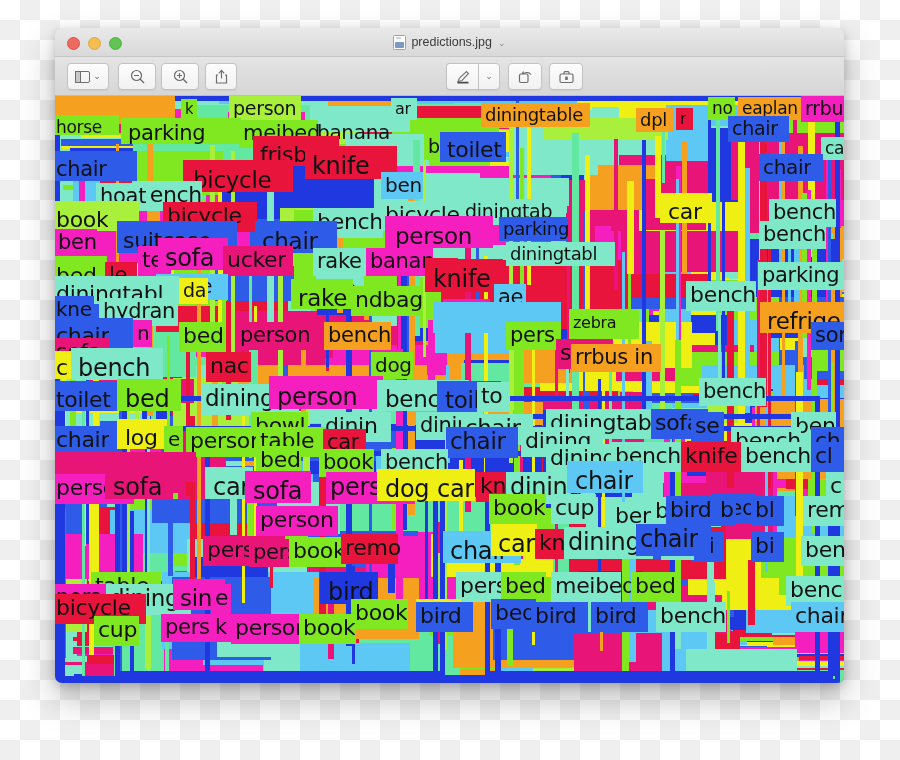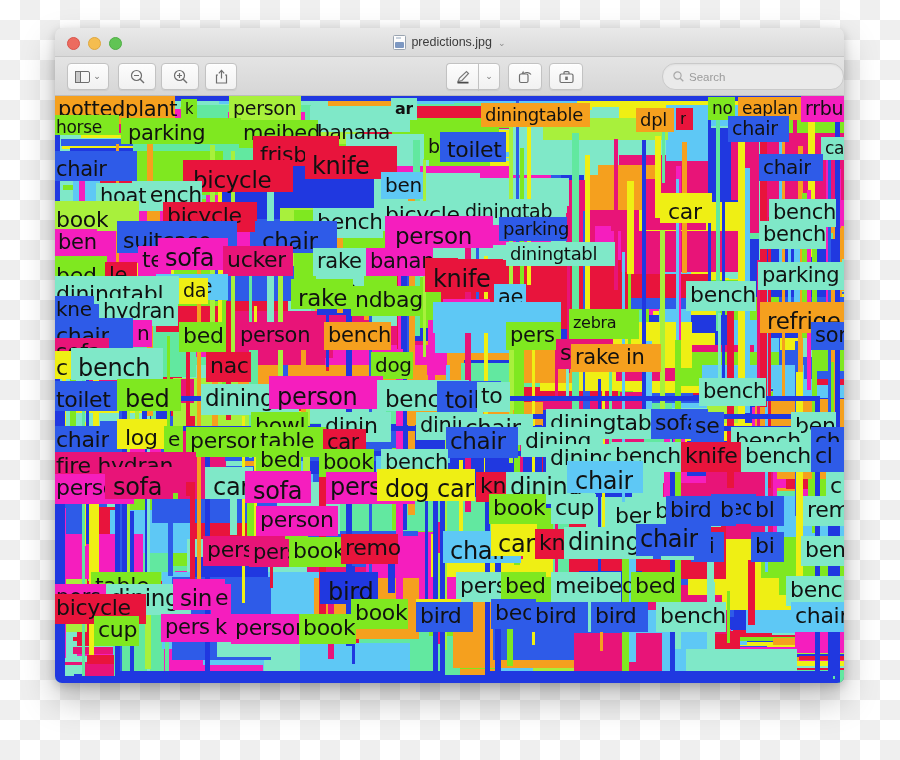--- a/index.html
+++ b/index.html
@@ -167,27 +167,20 @@
       </div>
 
       <div class="tb-btn tb-tools">
         <svg width="15" height="14" viewBox="0 0 15 14">
           <rect x="1" y="4" width="13" height="8.5" rx="1.5" fill="none" stroke="#6e6e6e" stroke-width="1.2"></rect>
           <path d="M5 4 V2.6 A1 1 0 0 1 6 1.6 H9 A1 1 0 0 1 10 2.6 V4" fill="none" stroke="#6e6e6e" stroke-width="1.2"></path>
           <rect x="6.2" y="6.6" width="2.6" height="3.4" fill="#6e6e6e"></rect>
         </svg>
       </div>
 
-      <div class="searchfield">
-        <svg width="11" height="11" viewBox="0 0 11 11">
-          <circle cx="4.5" cy="4.5" r="3.6" fill="none" stroke="#a9a9a9" stroke-width="1.2"></circle>
-          <line x1="7.2" y1="7.2" x2="10.3" y2="10.3" stroke="#a9a9a9" stroke-width="1.3"></line>
-        </svg>
-        <span>Search</span>
-      </div>
     </div>
 
     <div class="canvas" id="canvas">
         <div class="bx" style="left: 782px; top: 275px; width: 118px; height: 2px; background: rgb(46, 91, 232);"></div>
         <div class="bx" style="left: 574px; top: 575px; width: 719px; height: 4px; background: rgb(94, 200, 245);"></div>
         <div class="bx" style="left: 111px; top: 546px; width: 412px; height: 2px; background: rgb(98, 232, 160);"></div>
         <div class="bx" style="left: 375px; top: 142px; width: 156px; height: 4px; background: rgb(127, 232, 32);"></div>
         <div class="bx" style="left: 272px; top: 364px; width: 51px; height: 3px; background: rgb(168, 240, 60);"></div>
         <div class="bx" style="left: 124px; top: 568px; width: 467px; height: 4px; background: rgb(232, 20, 120);"></div>
         <div class="bx" style="left: 7px; top: 46px; width: 136px; height: 7px; background: rgb(239, 239, 20);"></div>
@@ -1851,31 +1844,30 @@
         <div class="bx" style="left: 7px; top: 412px; width: 4px; height: 150px; background: rgb(245, 30, 190);"></div>
         <div class="bx" style="left: 404px; top: 364px; width: 4px; height: 96px; background: rgb(239, 239, 20);"></div>
         <div class="bx" style="left: 738px; top: 6px; width: 4px; height: 88px; background: rgb(232, 20, 120);"></div>
         <div class="bluebox" style="left: 5px; top: 300px; width: 760px; height: 285px;"></div>
         <div class="bluebox" style="left: 378px; top: 318px; width: 400px; height: 266px;"></div>
         <div class="bluebox" style="left: 60px; top: 330px; width: 330px; height: 250px;"></div>
         <div class="bluebox" style="left: 150px; top: 355px; width: 470px; height: 230px;"></div>
         <div class="bluebox" style="left: 0px; top: 0px; width: 785px; height: 588px;"></div>
         <div class="bluebox" style="left: 430px; top: 330px; width: 350px; height: 250px;"></div>
         <div class="bx" style="left: 0px; top: 0px; width: 120px; height: 28px; background: rgb(245, 160, 30);"></div>
-        <div class="lbl" style="left: 3px; top: 2px; font-size: 21px; line-height: 23px;">pottedplant</div>
         <div class="bx" style="left: 0px; top: 19px; width: 64px; height: 20px; background: rgb(127, 232, 32);"></div>
         <div class="lbl" style="left: 1px; top: 22px; font-size: 17px; line-height: 19px;">horse</div>
         <div class="bx" style="left: 126px; top: 3px; width: 16px; height: 20px; background: rgb(127, 232, 32);"></div>
         <div class="lbl" style="left: 130px; top: 5px; font-size: 15px; line-height: 17px;">k</div>
         <div class="bx" style="left: 174px; top: 0px; width: 72px; height: 26px; background: rgb(168, 240, 60);"></div>
         <div class="lbl" style="left: 178px; top: 2px; font-size: 19px; line-height: 21px;">person</div>
         <div class="bx" style="left: 255px; top: 10px; width: 100px; height: 26px; background: rgb(127, 232, 200);"></div>
         <div class="lbl" style="left: 262px; top: 25px; font-size: 20px; line-height: 22px;">banana</div>
         <div class="bx" style="left: 336px; top: 2px; width: 26px; height: 22px; background: rgb(127, 232, 200);"></div>
-        <div class="lbl" style="left: 340px; top: 4px; font-size: 16px; line-height: 18px; font-weight: bold;">ar</div>
+        <div class="lbl" style="left: 340px; top: 4px; font-size: 16px; line-height: 18px;">ar</div>
         <div class="bx" style="left: 426px; top: 7px; width: 109px; height: 24px; background: rgb(245, 160, 30);"></div>
         <div class="lbl" style="left: 430px; top: 9px; font-size: 18px; line-height: 20px;">diningtable</div>
         <div class="bx" style="left: 581px; top: 12px; width: 38px; height: 24px; background: rgb(245, 160, 30);"></div>
         <div class="lbl" style="left: 585px; top: 14px; font-size: 18px; line-height: 20px;">dpl</div>
         <div class="bx" style="left: 621px; top: 12px; width: 17px; height: 22px; background: rgb(232, 20, 60);"></div>
         <div class="lbl" style="left: 625px; top: 14px; font-size: 16px; line-height: 18px;">r</div>
         <div class="bx" style="left: 653px; top: 1px; width: 27px; height: 23px; background: rgb(127, 232, 32);"></div>
         <div class="lbl" style="left: 657px; top: 3px; font-size: 17px; line-height: 19px;">no</div>
         <div class="bx" style="left: 683px; top: 1px; width: 65px; height: 23px; background: rgb(245, 160, 30);"></div>
         <div class="lbl" style="left: 687px; top: 3px; font-size: 17px; line-height: 19px;">eaplan</div>
@@ -1998,21 +1990,21 @@
         <div class="lbl" style="left: 273px; top: 228px; font-size: 21px; line-height: 23px;">bench</div>
         <div class="bx" style="left: 451px; top: 226px; width: 55px; height: 28px; background: rgb(127, 232, 32);"></div>
         <div class="lbl" style="left: 455px; top: 228px; font-size: 21px; line-height: 23px;">pers</div>
         <div class="bx" style="left: 756px; top: 226px; width: 55px; height: 28px; background: rgb(46, 91, 232);"></div>
         <div class="lbl" style="left: 760px; top: 228px; font-size: 21px; line-height: 23px;">sone</div>
         <div class="bx" style="left: -3px; top: 242px; width: 57px; height: 30px; background: rgb(232, 20, 120);"></div>
         <div class="lbl" style="left: 1px; top: 244px; font-size: 22px; line-height: 24px;">sofa</div>
         <div class="bx" style="left: 501px; top: 243px; width: 57px; height: 30px; background: rgb(232, 20, 120);"></div>
         <div class="lbl" style="left: 505px; top: 245px; font-size: 22px; line-height: 24px;">sofa</div>
         <div class="bx" style="left: 516px; top: 248px; width: 90px; height: 28px; background: rgb(245, 160, 30);"></div>
-        <div class="lbl" style="left: 520px; top: 250px; font-size: 21px; line-height: 23px;">rake in</div>
+        <div class="lbl" style="left: 520px; top: 250px; font-size: 21px; line-height: 23px;">rrbus in</div>
         <div class="bx" style="left: 0px; top: 255px; width: 24px; height: 28px; background: rgb(239, 239, 20);"></div>
         <div class="lbl" style="left: 1px; top: 260px; font-size: 22px; line-height: 24px;">c</div>
         <div class="bx" style="left: 16px; top: 252px; width: 92px; height: 32px; background: rgb(127, 232, 200);"></div>
         <div class="lbl" style="left: 23px; top: 259px; font-size: 24px; line-height: 26px;">bench</div>
         <div class="bx" style="left: 151px; top: 256px; width: 45px; height: 30px; background: rgb(232, 20, 60);"></div>
         <div class="lbl" style="left: 155px; top: 258px; font-size: 22px; line-height: 24px;">nac</div>
         <div class="bx" style="left: 316px; top: 256px; width: 42px; height: 27px; background: rgb(127, 232, 32);"></div>
         <div class="lbl" style="left: 320px; top: 258px; font-size: 20px; line-height: 22px;">dog</div>
         <div class="bx" style="left: 0px; top: 285px; width: 64px; height: 30px; background: rgb(46, 91, 232);"></div>
         <div class="lbl" style="left: 1px; top: 292px; font-size: 22px; line-height: 24px;">toilet</div>
@@ -2060,21 +2052,20 @@
         <div class="lbl" style="left: 272px; top: 335px; font-size: 21px; line-height: 23px;">car</div>
         <div class="bx" style="left: 466px; top: 331px; width: 82px; height: 30px; background: rgb(127, 232, 200);"></div>
         <div class="lbl" style="left: 470px; top: 333px; font-size: 22px; line-height: 24px;">dining</div>
         <div class="bx" style="left: 391px; top: 331px; width: 72px; height: 31px; background: rgb(46, 91, 232);"></div>
         <div class="lbl" style="left: 395px; top: 333px; font-size: 23px; line-height: 25px;">chair</div>
         <div class="bx" style="left: 676px; top: 331px; width: 70px; height: 30px; background: rgb(127, 232, 200);"></div>
         <div class="lbl" style="left: 680px; top: 333px; font-size: 22px; line-height: 24px;">bench</div>
         <div class="bx" style="left: 756px; top: 331px; width: 33px; height: 30px; background: rgb(46, 91, 232);"></div>
         <div class="lbl" style="left: 760px; top: 333px; font-size: 22px; line-height: 24px;">ch</div>
         <div class="bx" style="left: -3px; top: 356px; width: 144px; height: 30px; background: rgb(232, 20, 120);"></div>
-        <div class="lbl" style="left: 1px; top: 358px; font-size: 22px; line-height: 24px;">fire hydran</div>
         <div class="bx" style="left: 201px; top: 350px; width: 45px; height: 30px; background: rgb(127, 232, 32);"></div>
         <div class="lbl" style="left: 205px; top: 352px; font-size: 22px; line-height: 24px;">bed</div>
         <div class="bx" style="left: 264px; top: 353px; width: 55px; height: 28px; background: rgb(127, 232, 32);"></div>
         <div class="lbl" style="left: 268px; top: 355px; font-size: 21px; line-height: 23px;">book</div>
         <div class="bx" style="left: 326px; top: 353px; width: 67px; height: 28px; background: rgb(127, 232, 200);"></div>
         <div class="lbl" style="left: 330px; top: 355px; font-size: 21px; line-height: 23px;">bench</div>
         <div class="bx" style="left: 491px; top: 348px; width: 82px; height: 30px; background: rgb(127, 232, 200);"></div>
         <div class="lbl" style="left: 495px; top: 350px; font-size: 22px; line-height: 24px;">dining</div>
         <div class="bx" style="left: 556px; top: 346px; width: 70px; height: 30px; background: rgb(127, 232, 200);"></div>
         <div class="lbl" style="left: 560px; top: 348px; font-size: 22px; line-height: 24px;">bench</div>

